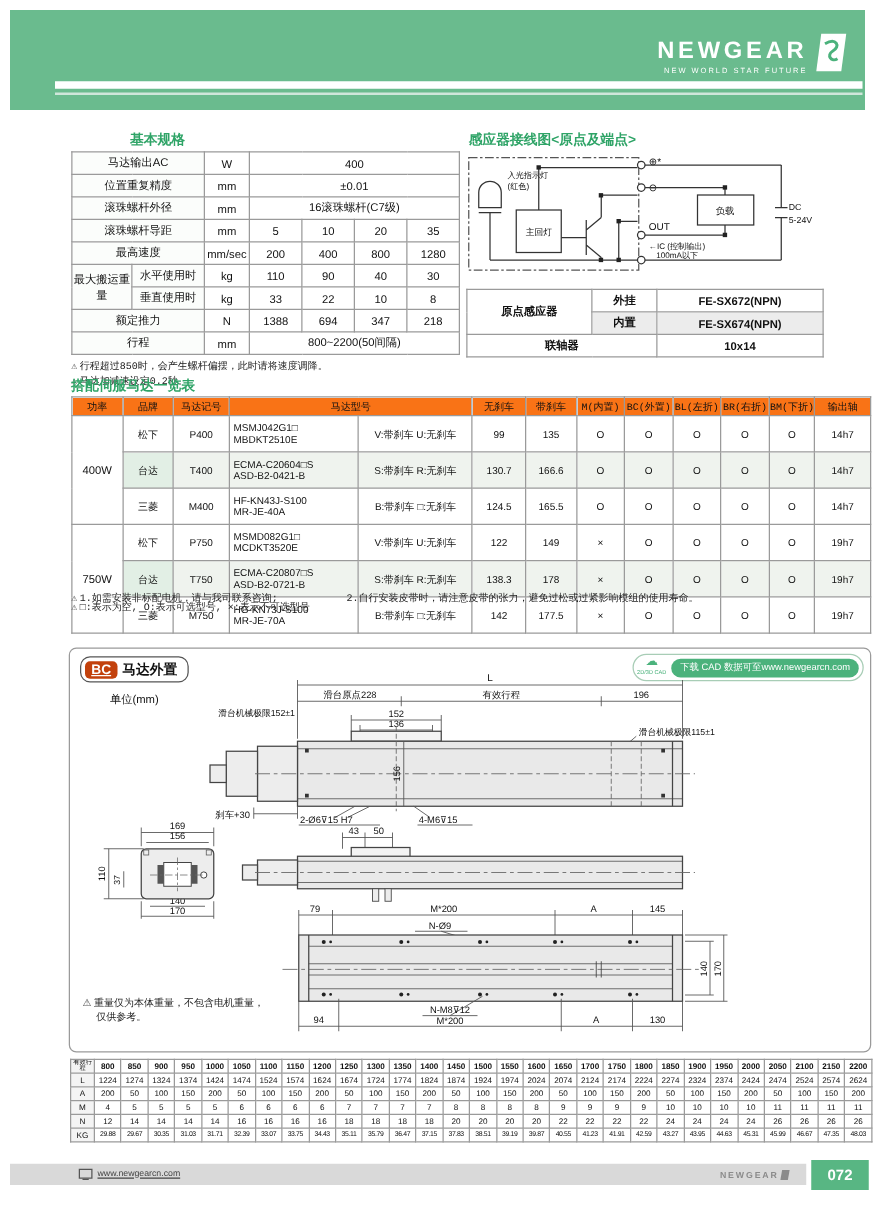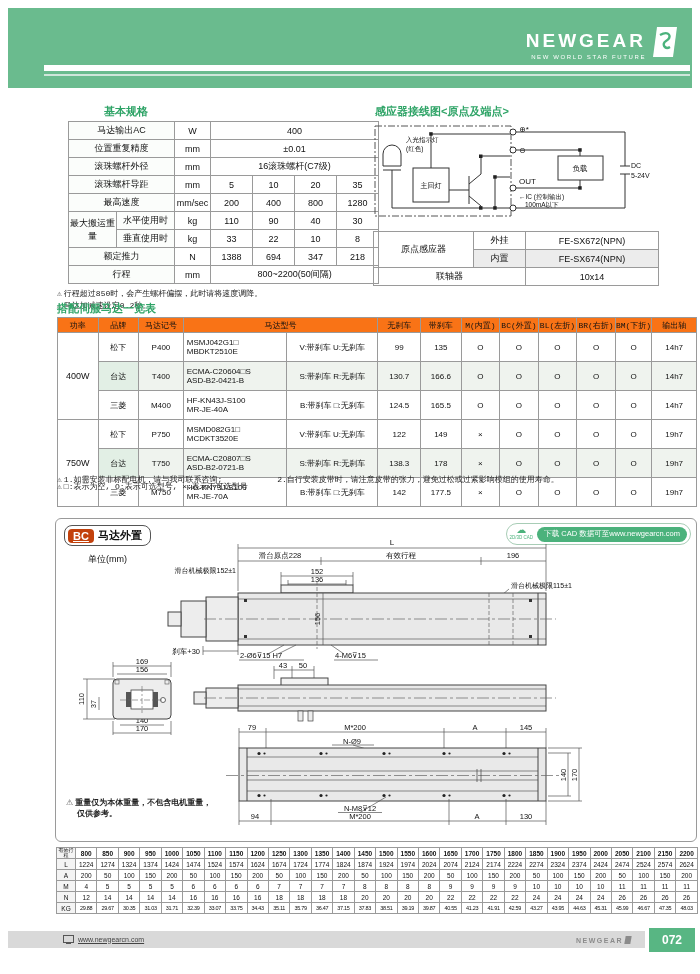--- a/index.html
+++ b/index.html
@@ -19,42 +19,42 @@
   .warn{color:#555;font-size:8px;margin-right:2px;}
   
   table{border-collapse:collapse;table-layout:fixed;}
   td,th{border:1px solid #9a9a9a;text-align:center;padding:0;font-weight:normal;overflow:hidden;}
   
   .spec{width:310px;}
   .spec td{font-size:9px;height:17px;color:#111;}
   .spec td.lab{background:#fbfdfb;}
   
   .sensor-tbl{width:285px;}
-  .sensor-tbl td{font-size:9px;height:17px;}
+  .sensor-tbl td{font-size:9px;height:17px;font-weight:bold;}
   .shade{background:#ececec;}
   
   .motors{width:640px;}
   .motors td{font-size:8px;height:14px;color:#111;}
   .motors td.hd{background:#f97316;font-family:Liberation Mono, monospace;}
   .motors td.model{text-align:left;padding-left:3px;line-height:9px;}
   .motors td.pw{font-size:9px;}
   .motors tr.tint td{background:#eff3ee;}
   .motors tr.tint td.brand{background:#e2efe5;}
   .motors td.dbl{height:28px;}
   
   .frame{left:55px;top:518px;width:640px;height:322px;border:1.5px solid #9a9a9a;border-radius:6px;}
   .bc-badge{position:absolute;left:8px;top:6px;border:1.5px solid #555;border-radius:8px;padding:2px 8px 2px 3px;display:flex;align-items:center;gap:4px;background:#fff;}
   .bc-badge .bc{background:#c2410c;color:#fff;font-weight:bold;font-size:11px;padding:1px 5px;border-radius:4px;text-decoration:underline;}
   .bc-badge .lbl{font-weight:bold;font-size:11px;}
   .unit{position:absolute;left:32px;top:34px;font-size:9px;}
   .cad{position:absolute;right:5px;top:4px;border:1px solid #a8cdb6;border-radius:11px;padding:2px 3px;display:flex;align-items:center;gap:4px;background:#fff;}
   .cad .cloud{color:#4bb27c;font-size:10px;line-height:8px;text-align:center;}
   .cad .cloud .sub{font-size:4.5px;letter-spacing:0;display:block;color:#4bb27c;}
   .cad .pill{background:#4bb27c;color:#fff;font-size:7.5px;border-radius:8px;padding:2.5px 7px;white-space:nowrap;}
-  .frame-note{position:absolute;left:10px;top:278px;font-size:8px;line-height:11px;color:#222;font-weight:bold;}
+  .frame-note{position:absolute;left:10px;top:278px;font-size:8px;line-height:11px;color:#222;}
   
   .sizes{width:642px;}
   .sizes td,.sizes th{font-size:6.5px;height:10px;color:#111;line-height:7px;}
   .sizes th{background:#f4f4f4;font-weight:normal;}
   .sizes th.tiny{font-size:5px;line-height:5px;padding:0 1px;}
   .sizes tr.hd td{font-weight:bold;}
   .sizes tr.kg td{font-size:5.5px;letter-spacing:-0.3px;}
   
   .footbar{left:8px;top:931px;width:637px;height:17px;background:#d9d9d9;}
   .footlink{position:absolute;left:55px;top:4px;display:flex;align-items:center;gap:4px;font-size:7px;color:#444;}
@@ -76,21 +76,21 @@
   </div>
   <svg class="logo-icon" width="26" height="32" viewBox="0 0 26 32">
     <polygon points="5,1 25,1 21,31 1,31" fill="#fff"></polygon>
     <path d="M8,9 C17,4 21,11 14,15 C9,18 13,24 18,21" fill="none" stroke="#4bb27c" stroke-width="2.4"></path>
   </svg>
   <div class="stripe1"></div>
   <div class="stripe2"></div>
 </div>
 
 <div class="abs sec-title" style="left:57px;top:104px;margin-left:47px;">基本规格</div>
-<table class="spec abs" style="left:57px;top:121px;margin-left:11px;">
+<table class="spec abs" style="left:57px;top:121px;">
   <colgroup>
       <col style="width:48px">
       <col style="width:58px">
       <col style="width:36px">
       <col style="width:42px">
       <col style="width:42px">
       <col style="width:42px">
       <col style="width:42px">
     </colgroup>
   <tbody>

